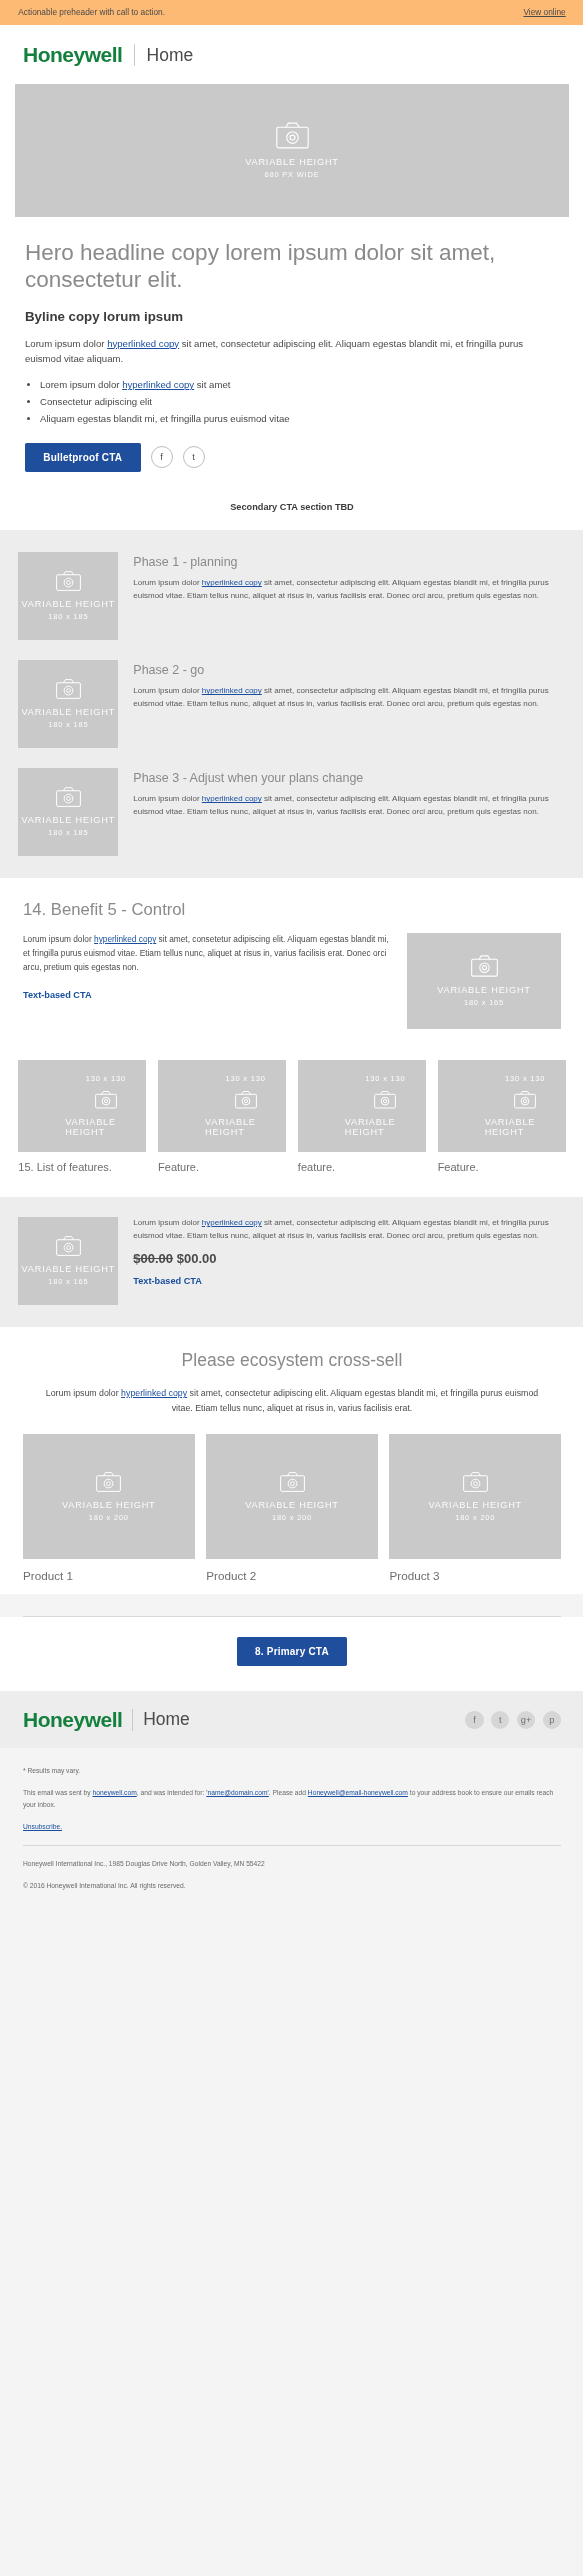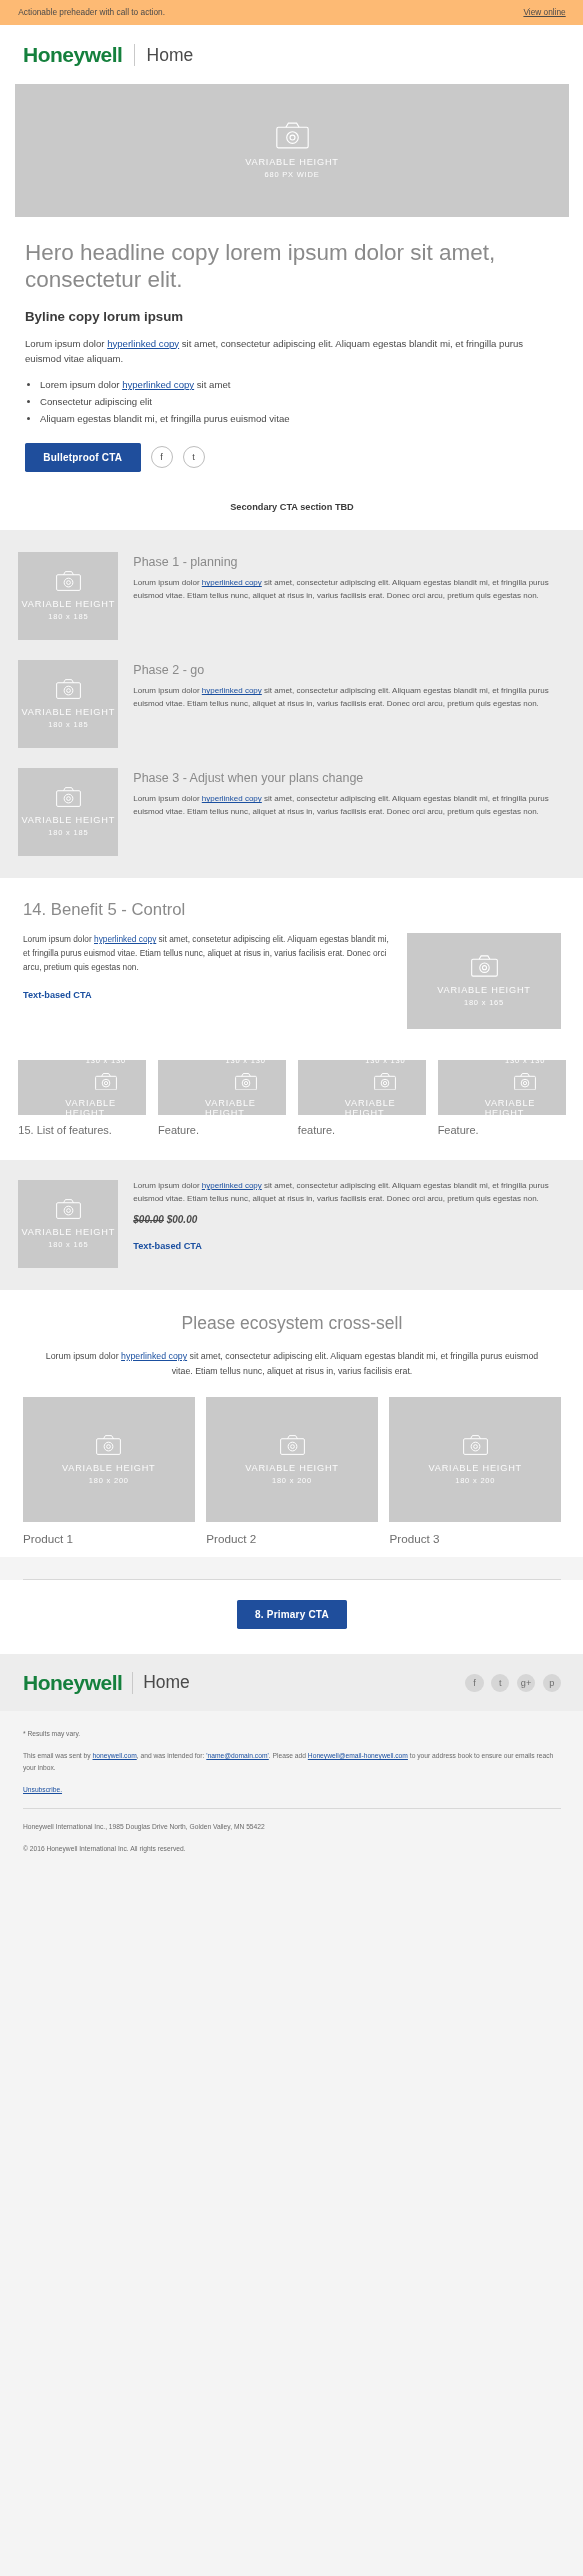--- a/index.html
+++ b/index.html
@@ -72,30 +72,30 @@
   .benefit h3{font-size:16.7px;font-weight:normal;color:#8a8a8a;margin:0 0 13.3px 0;}
   .benefit-cols{display:flex;gap:18.3px;align-items:flex-start;}
   .benefit-left{flex:1;}
   .benefit-left p{font-size:8.3px;line-height:1.65;color:#4a4a4a;margin:0 0 11.7px 0;}
   .textcta{color:#1a4fa0;font-size:9.2px;font-weight:bold;text-decoration:none;}
   .benefit-right .imgph{width:154px;height:96px;}
   
   .features{background:#ffffff;padding:8.3px 18.3px 23px 18.3px;}
   .feat-row{display:flex;gap:11.7px;}
   .feat{flex:1;}
-  .feat .imgph{height:55px;padding-left:47px;}
+  .feat .imgph{height:92px;padding-left:47px;}
   .feat .size-top{font-size:7.5px;color:#ffffff;letter-spacing:0.8px;margin-bottom:8.3px;}
   .feat-label{font-size:11px;color:#6e6e6e;margin-top:8.3px;line-height:1.3;}
   
   .spotlight{background:#ededed;padding:20px 18.3px 22px 18.3px;display:flex;gap:15px;}
   .spotlight .imgph{width:100px;height:88px;flex:0 0 100px;}
   .spot-txt{flex:1;}
   .spot-title{font-size:12.5px;color:#8a8a8a;font-weight:normal;margin:0 0 7.5px 0;}
   .spot-body{font-size:8px;line-height:1.6;color:#5a5a5a;margin:0 0 8.3px 0;}
-  .price{font-size:10px;font-weight:bold;color:#4a4a4a;margin-bottom:12px;font-style:italic;}
+  .price{font-size:13px;font-weight:bold;color:#4a4a4a;margin-bottom:6px;}
   .price s{color:#4a4a4a;}
   
   .cross{background:#ffffff;padding:23px 23px 8.3px 23px;text-align:center;}
   .cross h3{font-size:17.5px;font-weight:normal;color:#8a8a8a;margin:0 0 15px 0;}
   .cross p{font-size:8.8px;line-height:1.7;color:#4a4a4a;margin:0 auto 18.3px auto;max-width:500px;}
   .products{display:flex;gap:11.7px;padding:0 0 3.3px 0;}
   .product{flex:1;text-align:left;}
   .product .imgph{height:125px;}
   .product-label{font-size:11.7px;color:#6e6e6e;margin-top:10px;}
   .divider{height:0.8px;background:#d8d8d8;margin:22px 23px 0 23px;}

